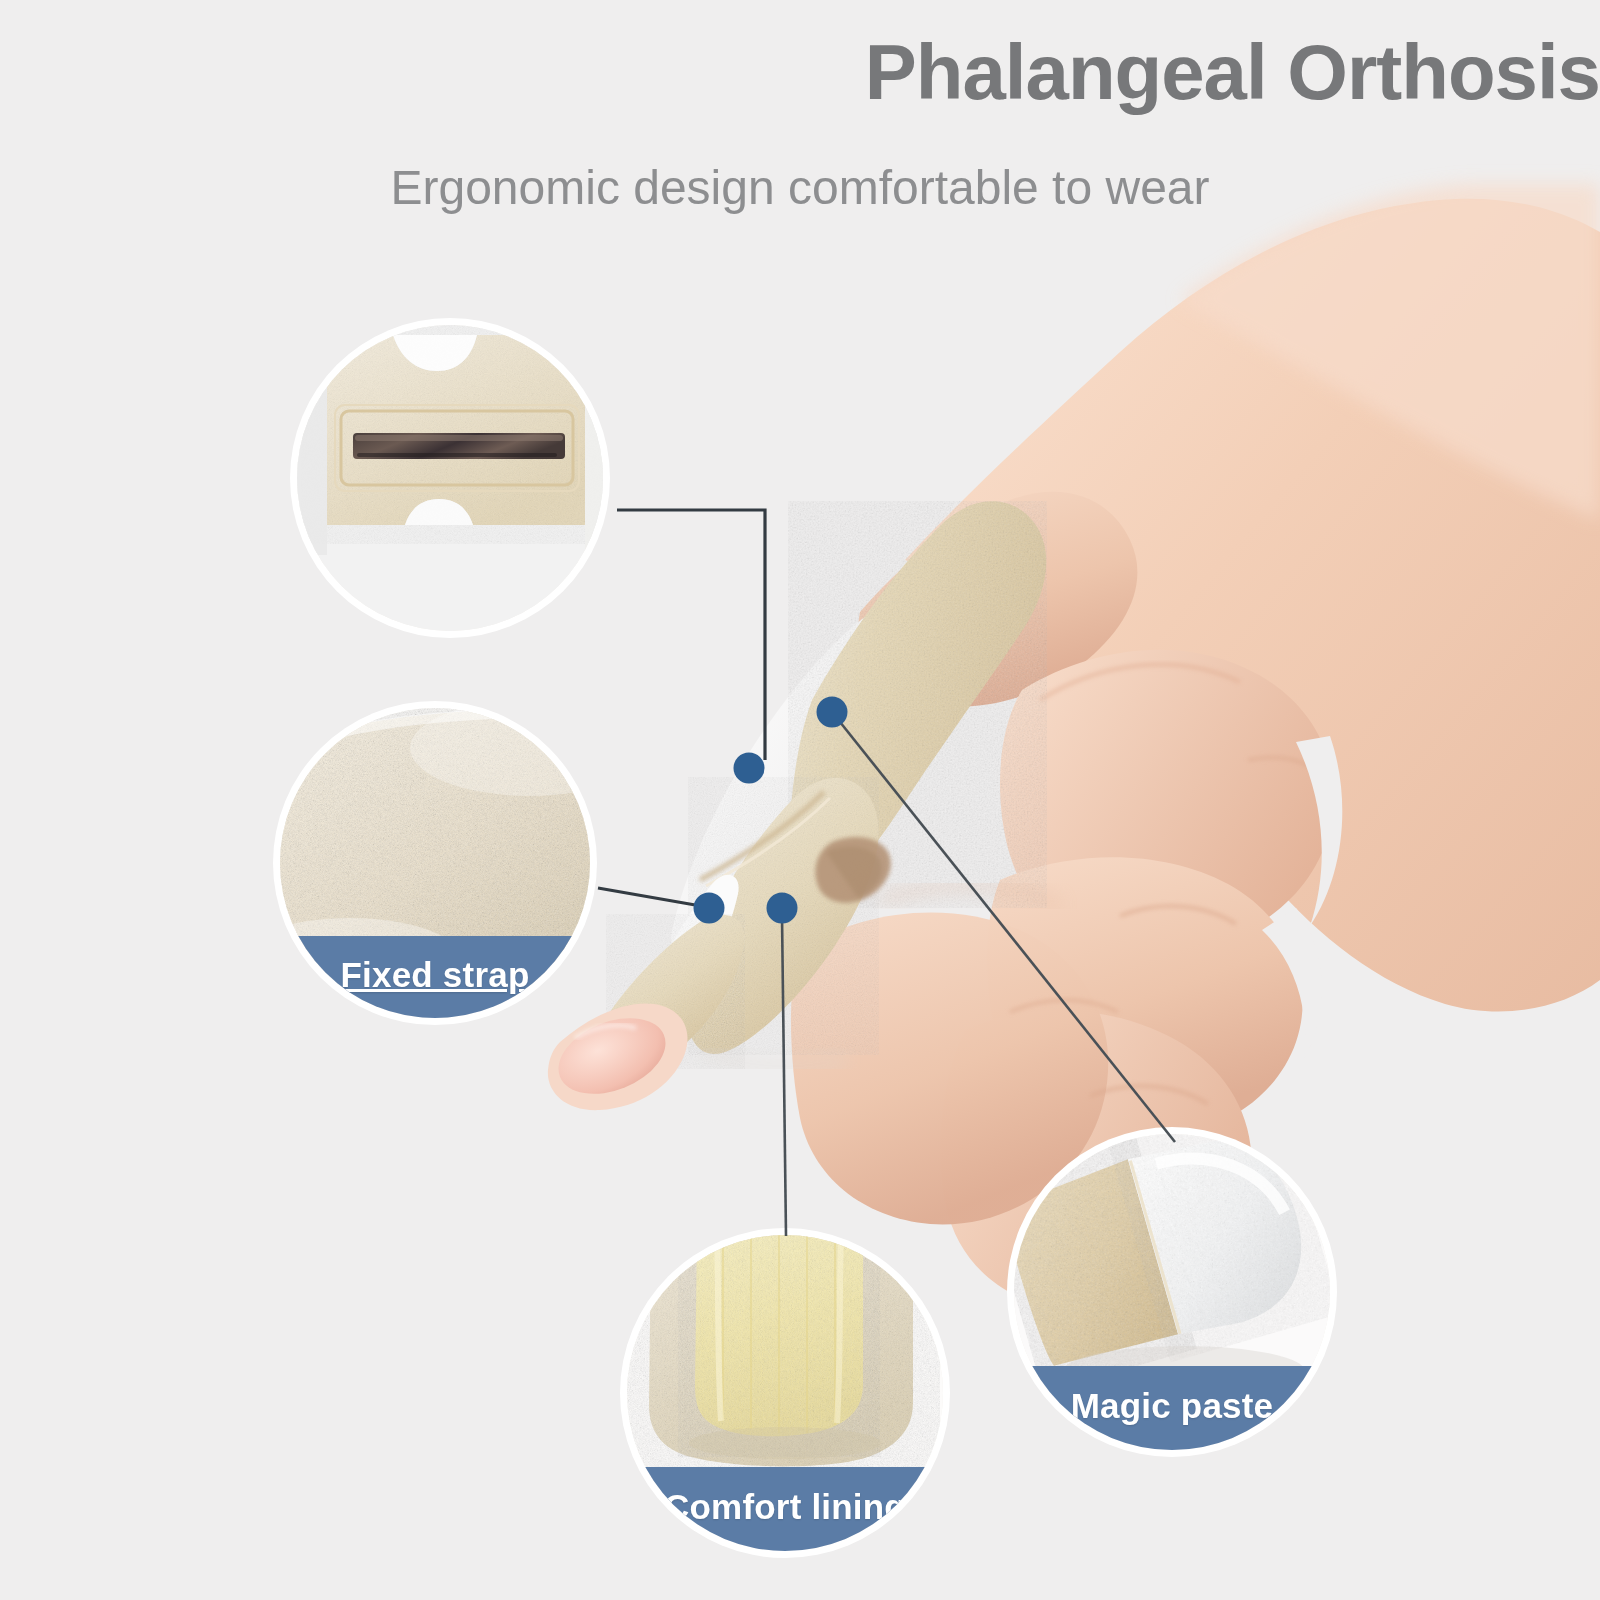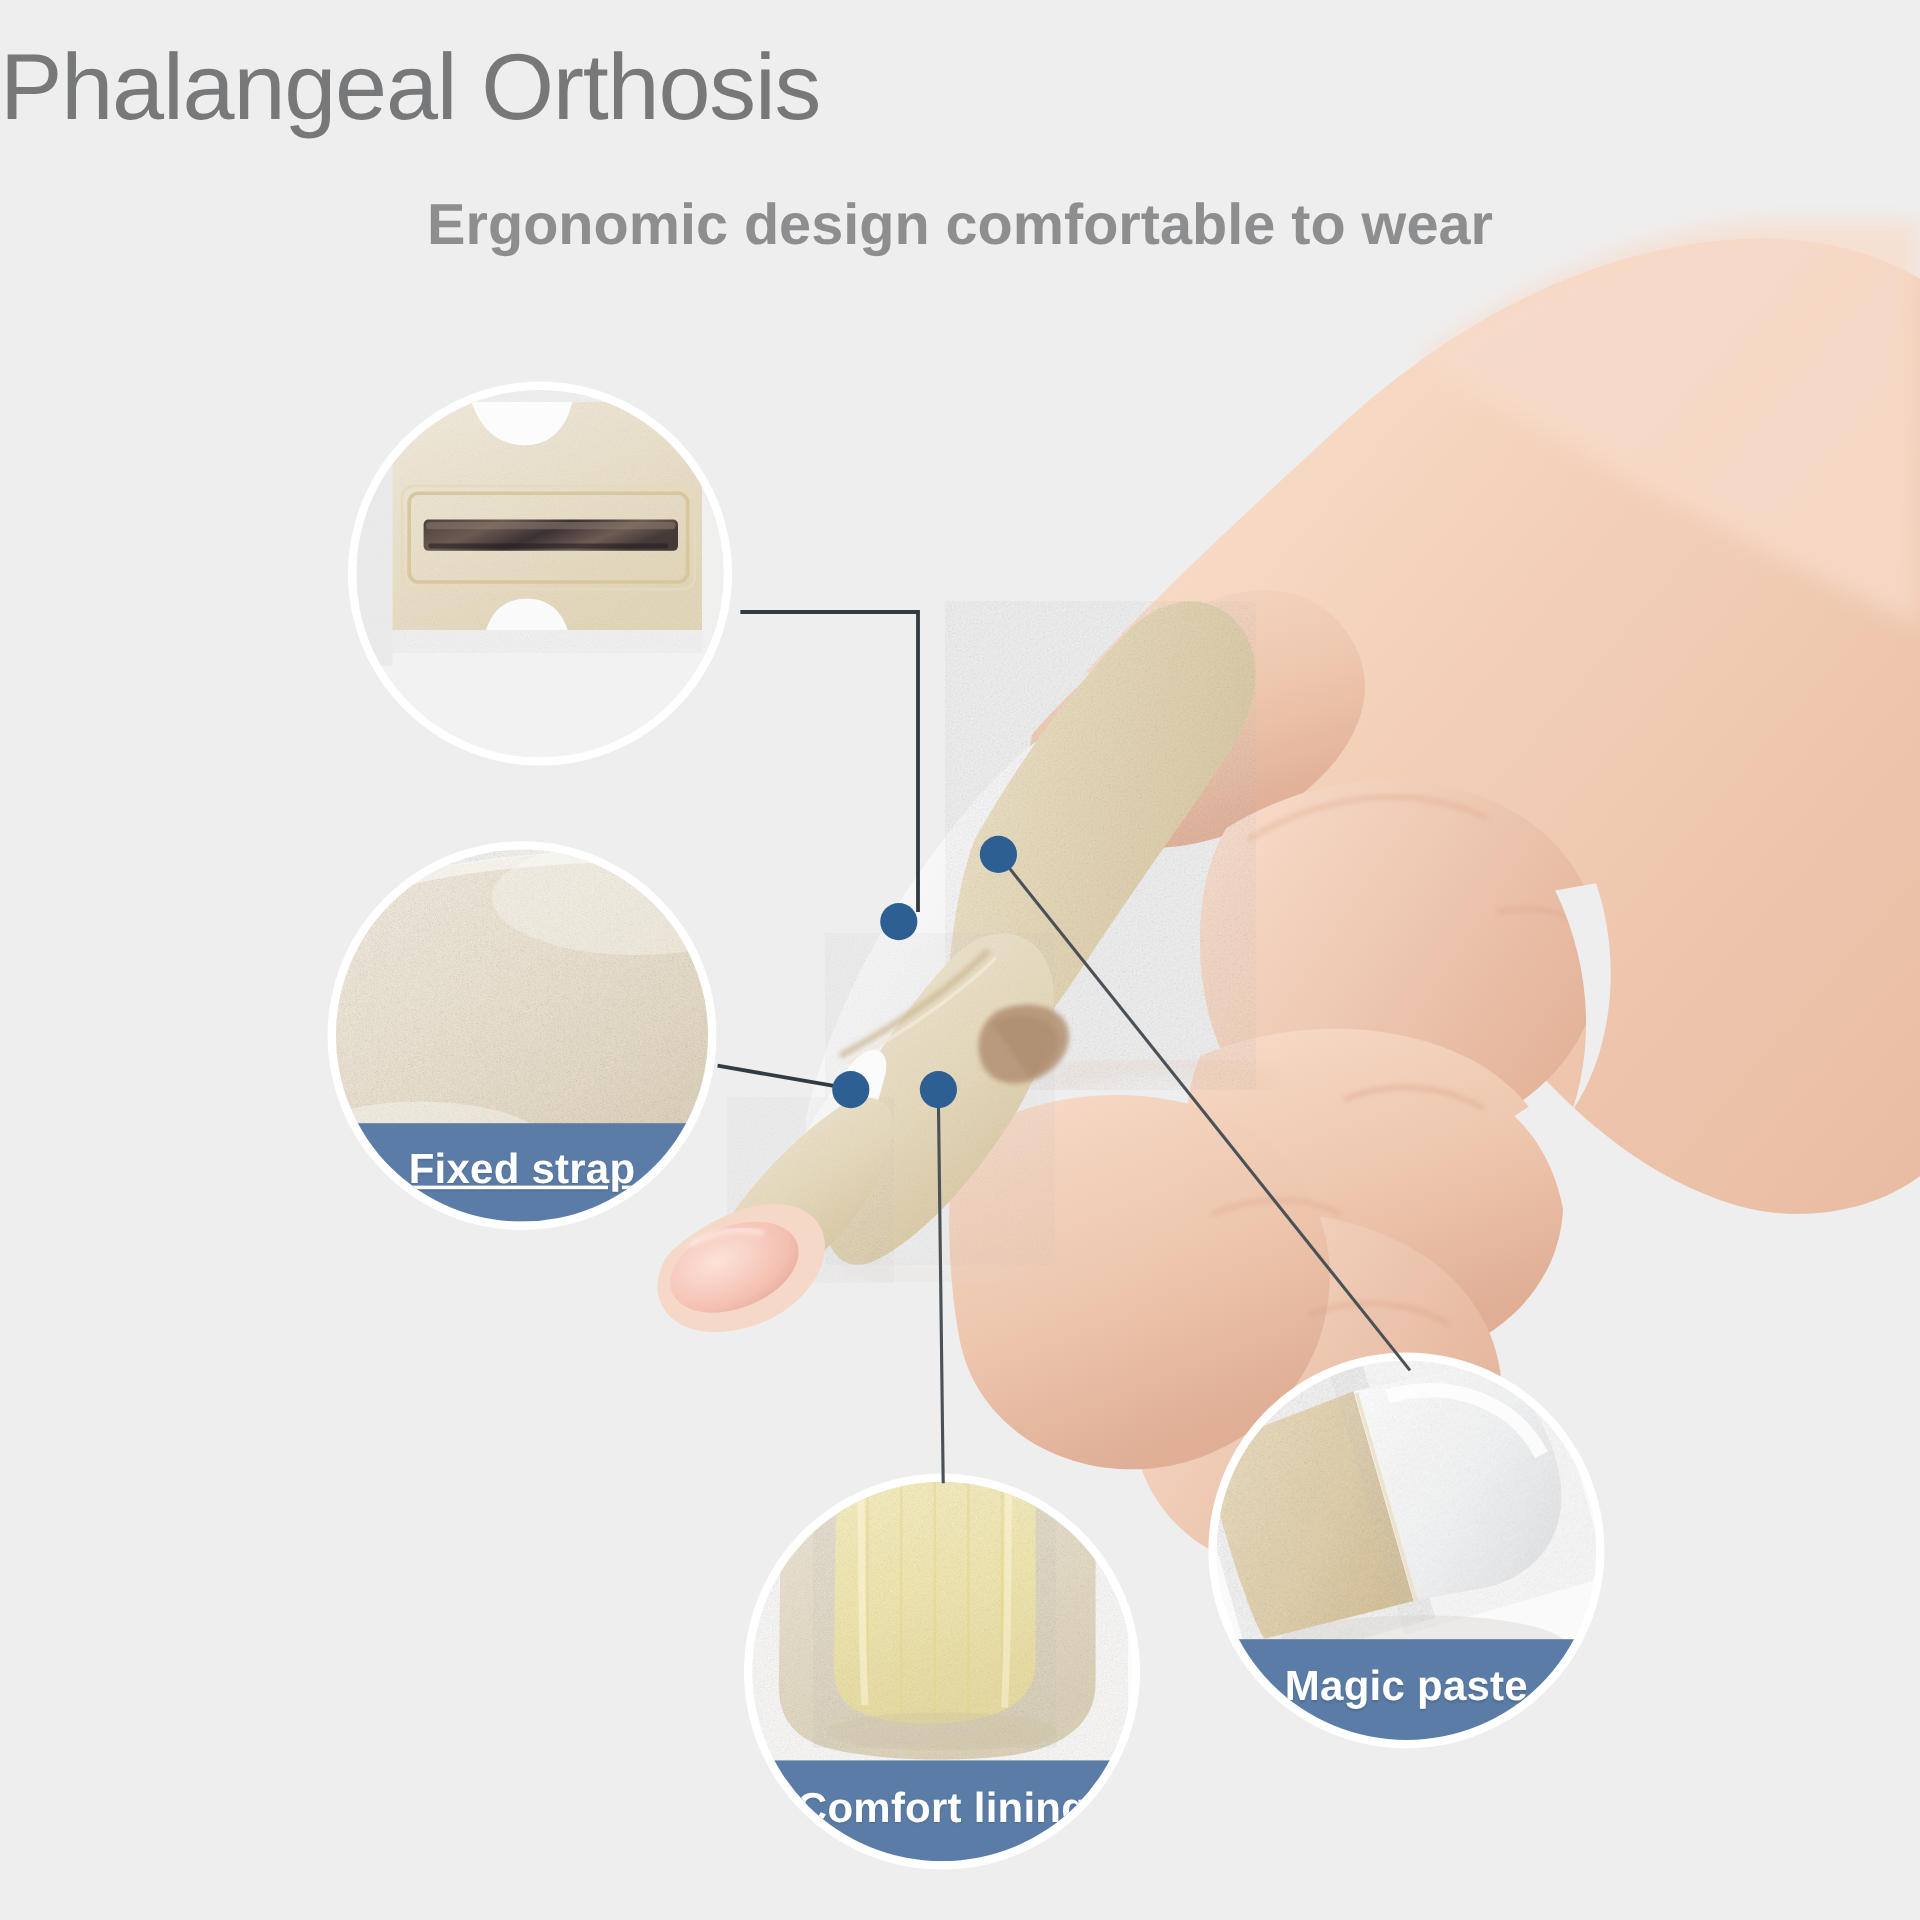--- a/index.html
+++ b/index.html
@@ -9,28 +9,28 @@
     background:#efeeee;
     font-family:"Liberation Sans","DejaVu Sans",sans-serif;
     overflow:hidden;
     position:relative;
   }
   #stage{position:absolute;inset:0;width:1600px;height:1600px;}
 
   
   .title{
     position:absolute;left:0;top:30px;width:1600px;
-    text-align:left;
-    font-size:78px;font-weight:normal;color:#77787a;
+    text-align:right;
+    font-size:78px;font-weight:bold;color:#77787a;
     letter-spacing:-1px;line-height:1.08;
   }
   .subtitle{
     position:absolute;left:0;top:160px;width:1600px;
     text-align:center;
-    font-size:48px;font-weight:700;color:#8d8e90;
+    font-size:48px;font-weight:400;color:#8d8e90;
     letter-spacing:0px;
   }
 
   
   .callout{position:absolute;border-radius:50%;overflow:hidden;
     box-shadow:0 0 0 7px #ffffff;background:#f4f1ec;}
   .callout .photo{position:absolute;inset:0;}
   .band{
     position:absolute;left:0;right:0;bottom:0;
     background:#5b7ca6;color:#fff;

